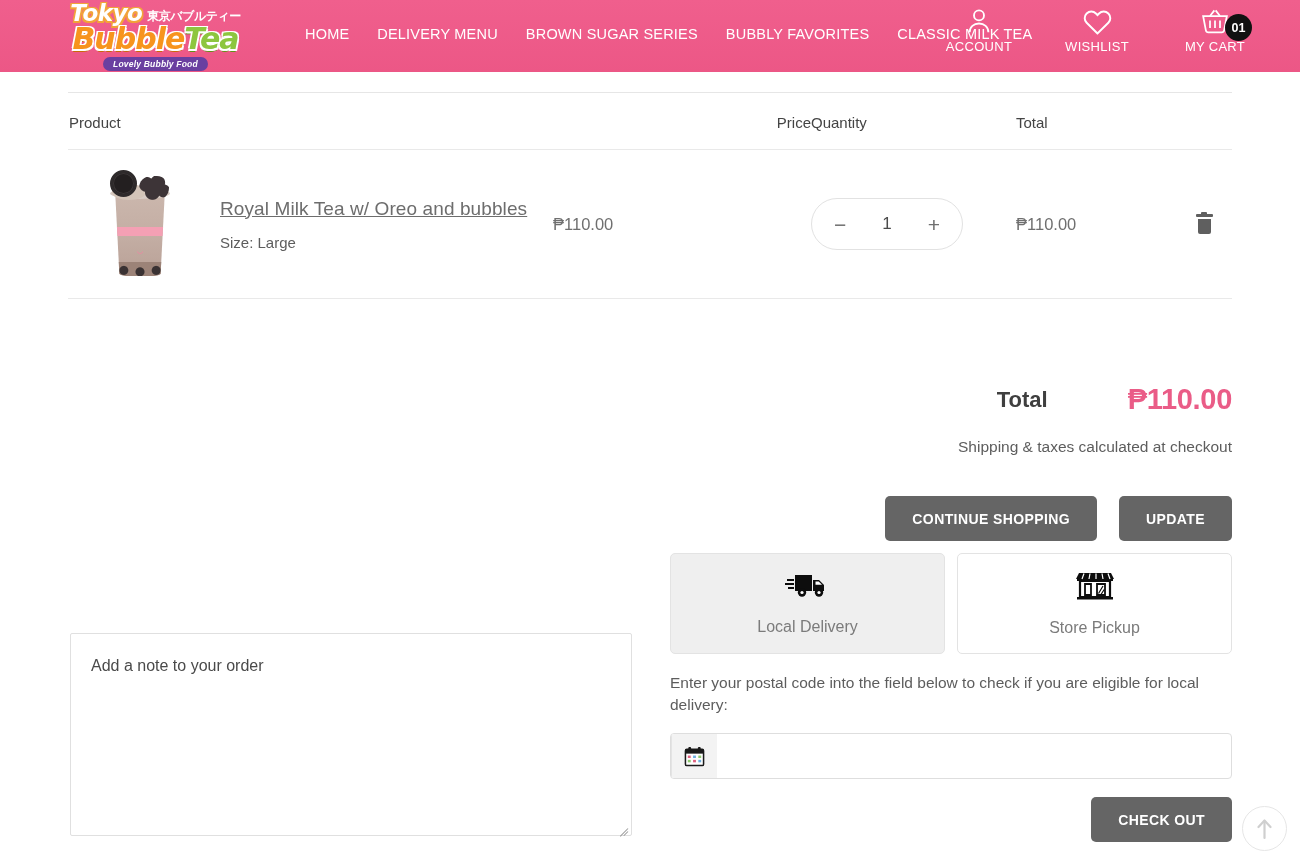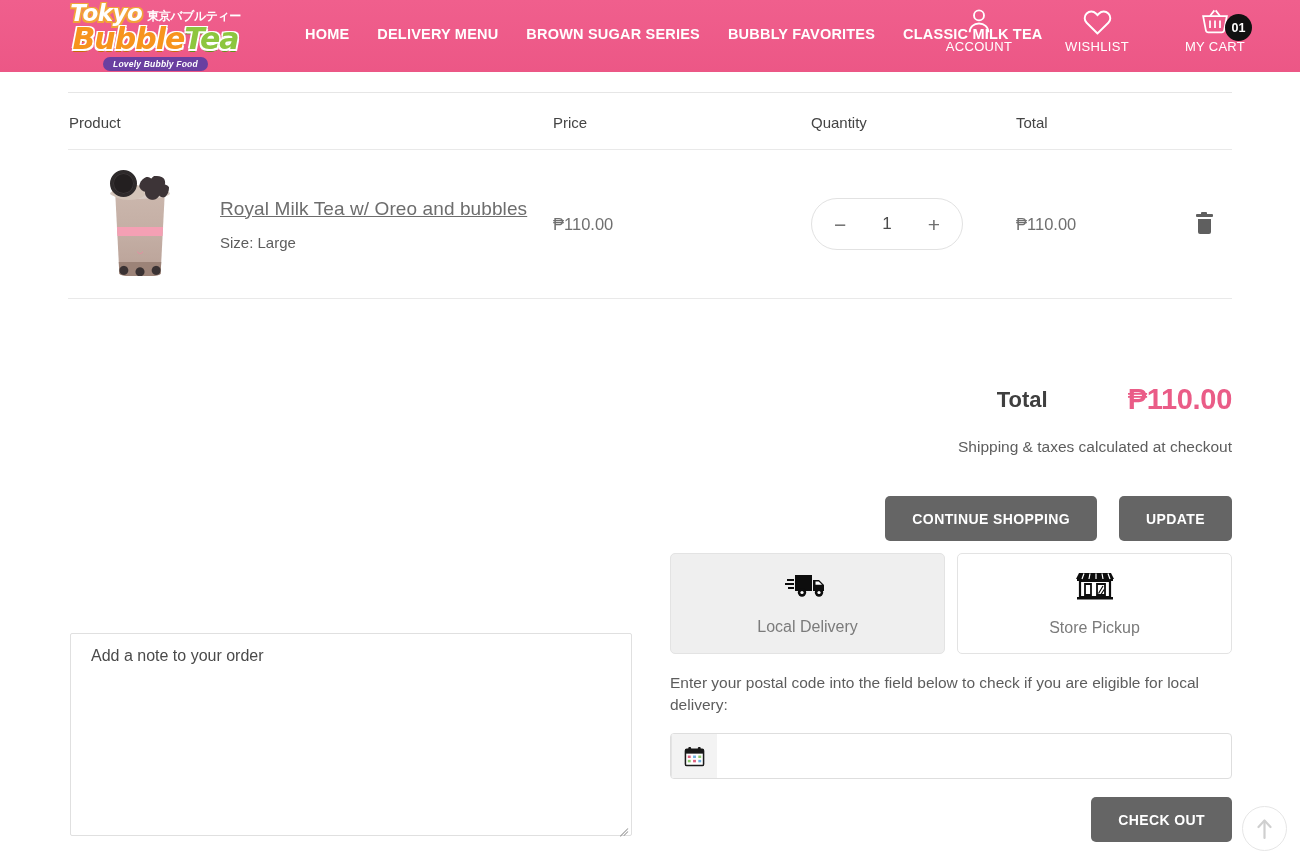--- a/index.html
+++ b/index.html
@@ -56,21 +56,21 @@
     letter-spacing: 0.2px;
     white-space: nowrap;
   }
 
   .nav {
     position: absolute; left: 305px; top: 26px;
     display: flex; align-items: center; gap: 0;
   }
   .nav a {
     color: #ffffff; text-decoration: none;
-    font-size: 14.5px; font-weight: 700;
+    font-size: 14.5px; font-weight: 400;
     letter-spacing: 0.2px;
     padding: 0 14px;
     white-space: nowrap;
     font-family: "Liberation Sans", sans-serif;
   }
   .nav a:first-child { padding-left: 0; }
 
   .util {
     position: absolute; right: 45px; top: 4px;
     display: flex; align-items: flex-start; gap: 38px;
@@ -98,21 +98,21 @@
     width: 1164px;
   }
   .thead {
     display: flex; align-items: center;
     height: 57px;
     border-top: 1px solid #e6e6e6;
     padding-top: 2px;
   }
   .th { font-size: 15px; color: #444; font-weight: 400; }
   .th-product { width: 485px; padding-left: 1px; }
-  .th-price   { width: 258px; }
+  .th-price   { width: 258px; text-align: right; }
   .th-qty     { width: 205px; }
   .th-total   { width: 160px; }
 
   .trow {
     display: flex; align-items: center;
     height: 150px;
     border-top: 1px solid #e9e9e9;
     border-bottom: 1px solid #e9e9e9;
   }
   .cell-product { width: 485px; display: flex; align-items: center; }
@@ -294,21 +294,21 @@
   .btn-checkout { height: 45px; padding: 0 27px; }
 
   
   .note-wrap {
     position: absolute; left: 70px; top: 633px;
     width: 562px; height: 203px;
   }
   .note-area {
     width: 100%; height: 100%;
     border: 1px solid #e0e0e0; border-radius: 2px;
-    padding: 13px 20px;
+    padding: 23px 20px;
     font-size: 16px; color: #444;
     font-family: "Liberation Sans", sans-serif;
     resize: none; outline: none; background: #fff;
   }
   .note-area::placeholder { color: #4a4a4a; }
   .note-resize {
     position: absolute; right: 4px; bottom: 4px;
     width: 12px; height: 12px; pointer-events: none;
   }
   .note-resize i {

